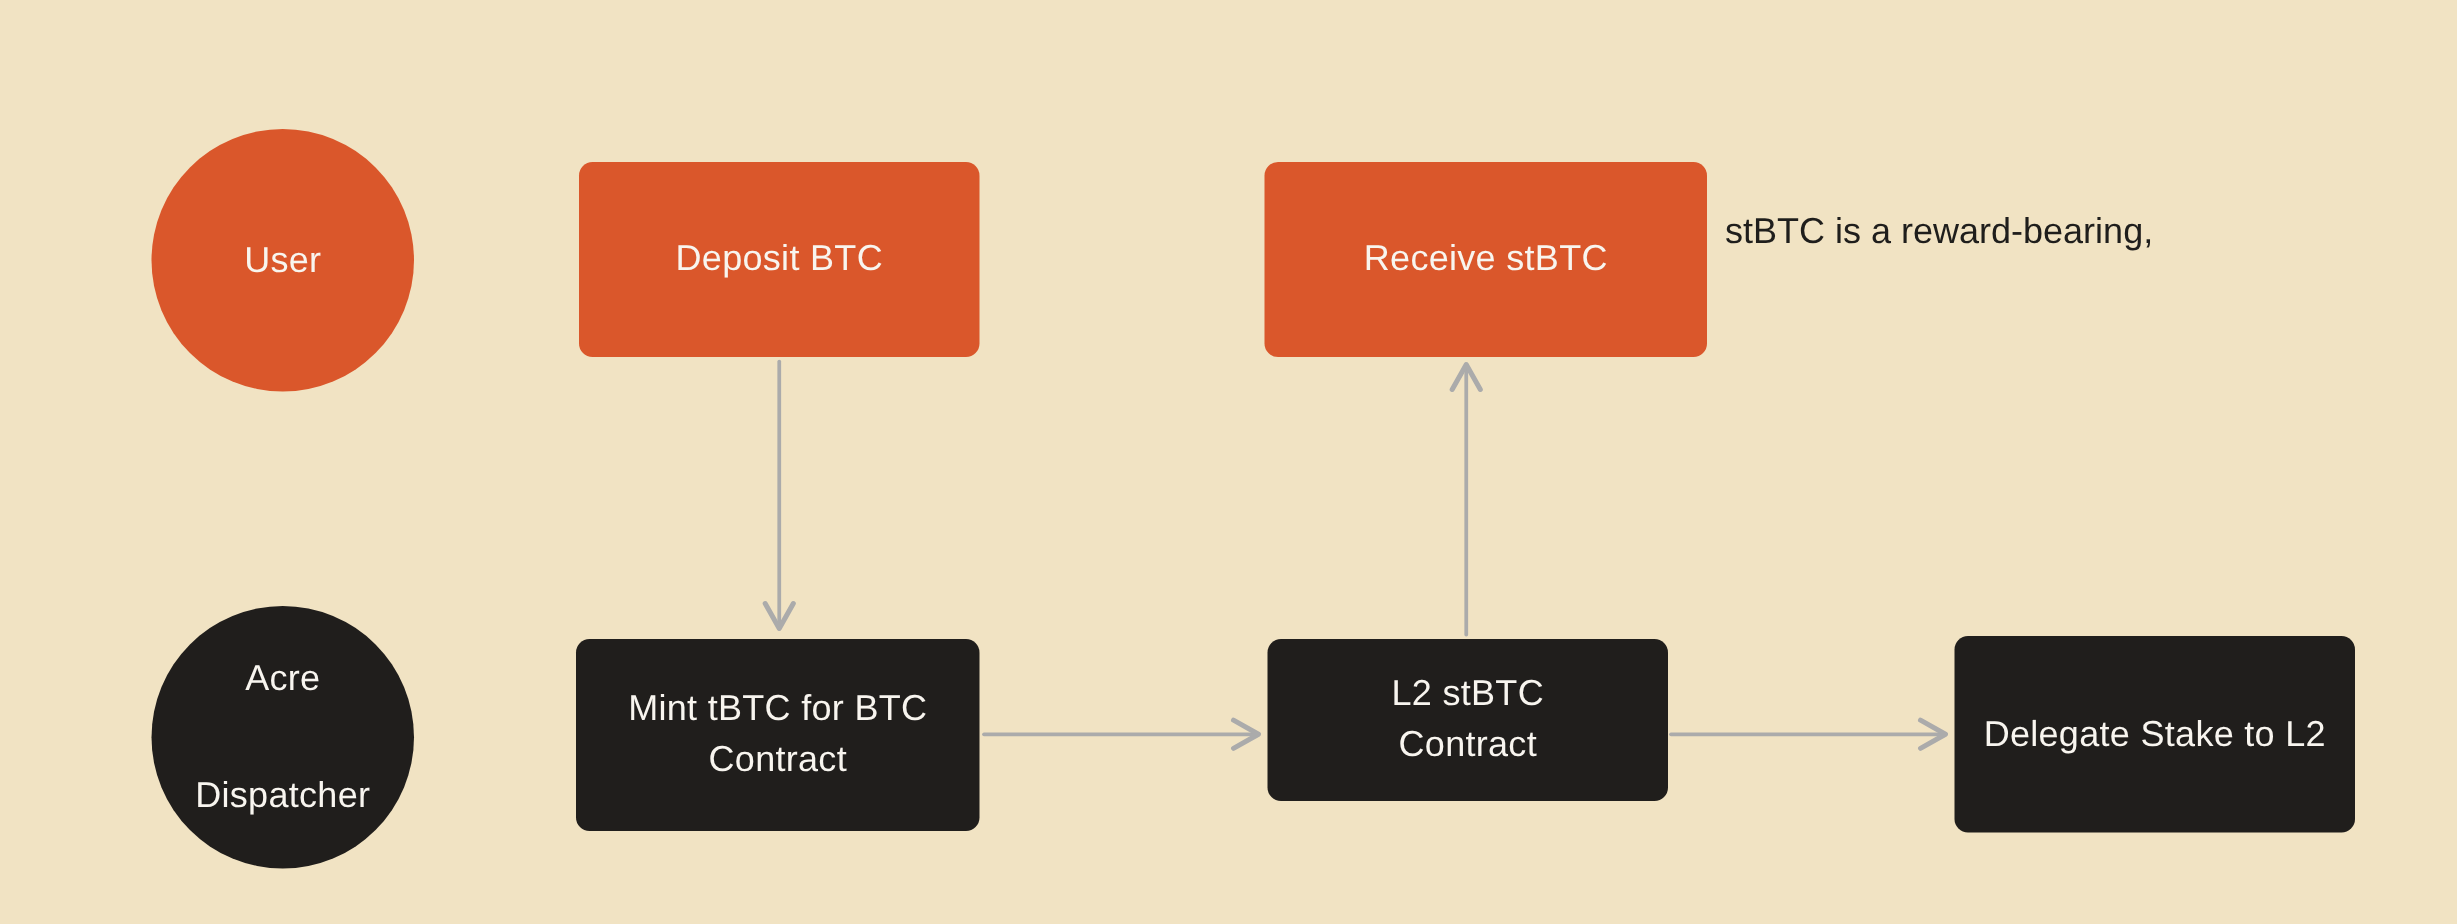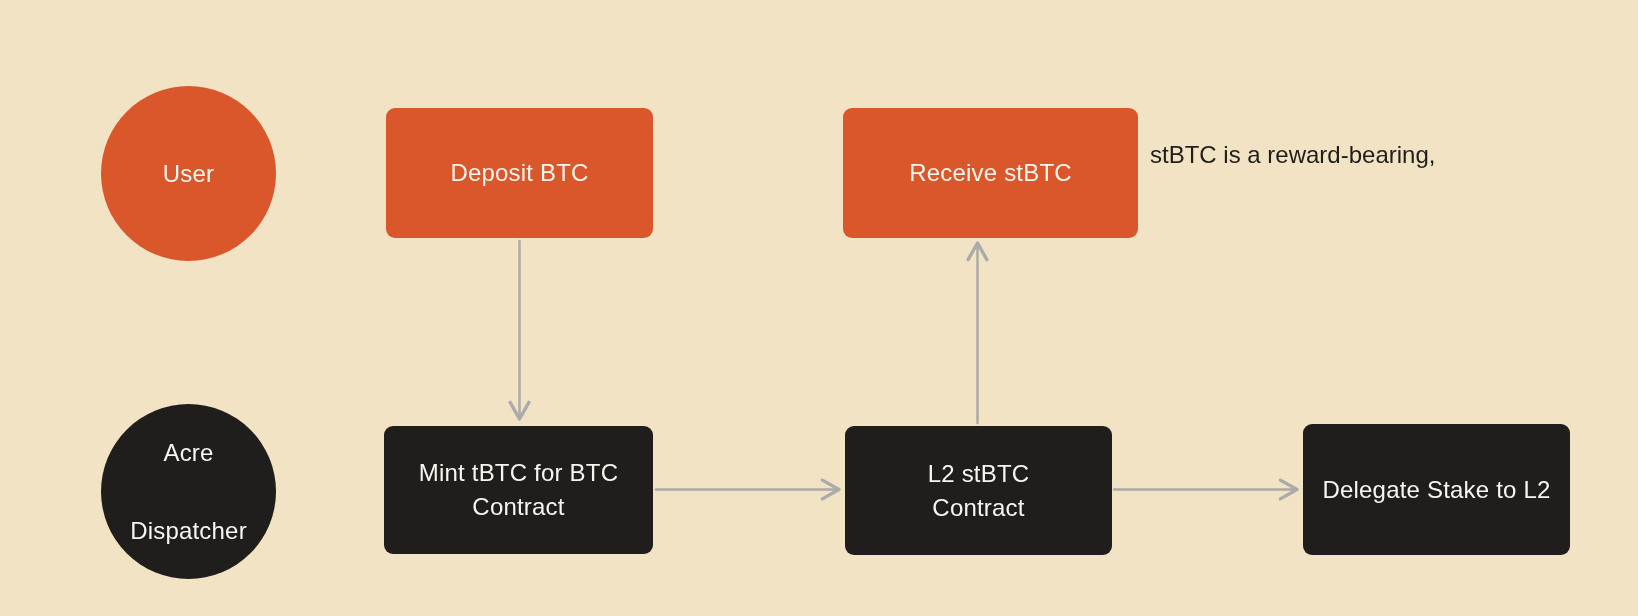--- a/index.html
+++ b/index.html
@@ -31,21 +31,21 @@
   .orange{background:var(--orange);color:var(--text-light);}
   .dark{background:var(--dark);color:var(--text-light);}
   .circle{border-radius:50%;}
 
   
   #node-user     {left:101px; top:86px;  width:175px; height:175px;}
   #node-deposit  {left:386px; top:108px; width:267px; height:130px;}
   #node-receive  {left:843px; top:108px; width:295px; height:130px;}
   #node-acre     {left:101px; top:404px; width:175px; height:175px;gap:44px;}
   #node-mint     {left:384px; top:426px; width:269px; height:128px;}
-  #node-l2       {left:845px; top:426px; width:267px; height:129px;}
+  #node-l2       {left:845px; top:426px; width:267px; height:108px;}
   #node-delegate {left:1303px;top:424px; width:267px; height:131px;}
 
   .annotation{
     position:absolute;left:1150px;top:140px;
     font-size:24px;line-height:30px;
     color:var(--text-dark);
   }
   .arrows{position:absolute;left:0;top:0;width:1638px;height:616px;pointer-events:none;}
 </style>
 </head>

